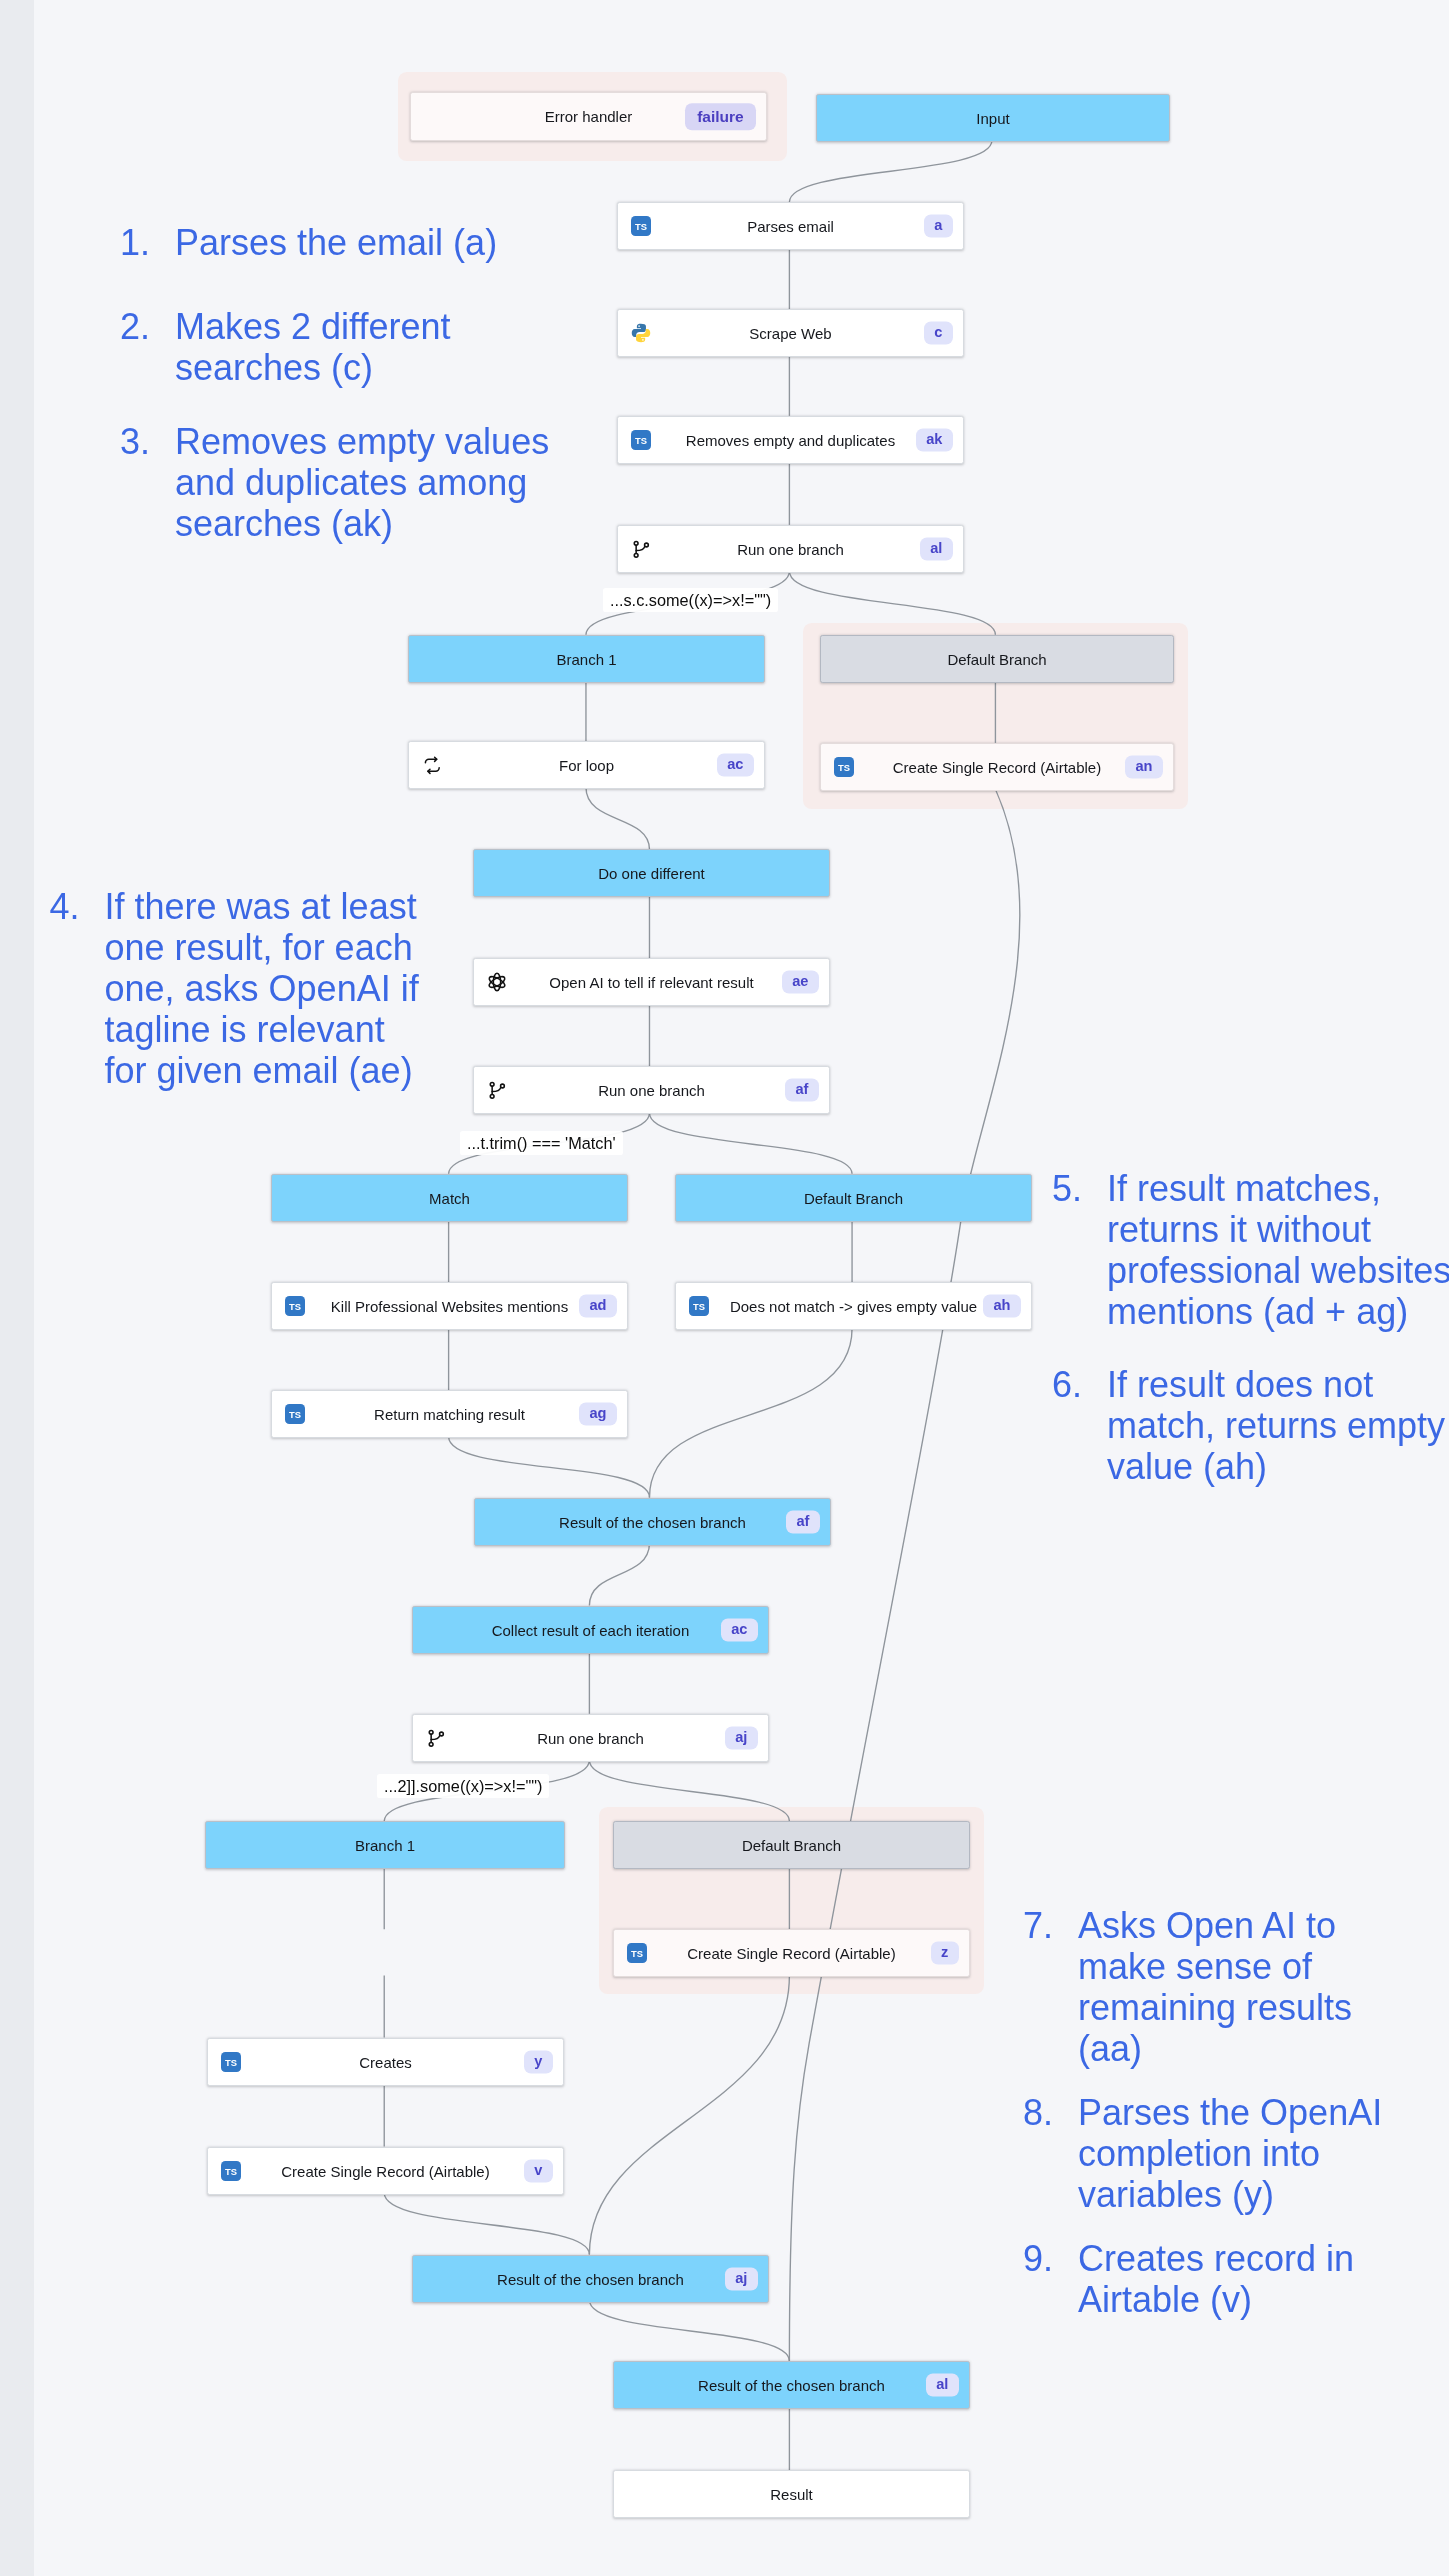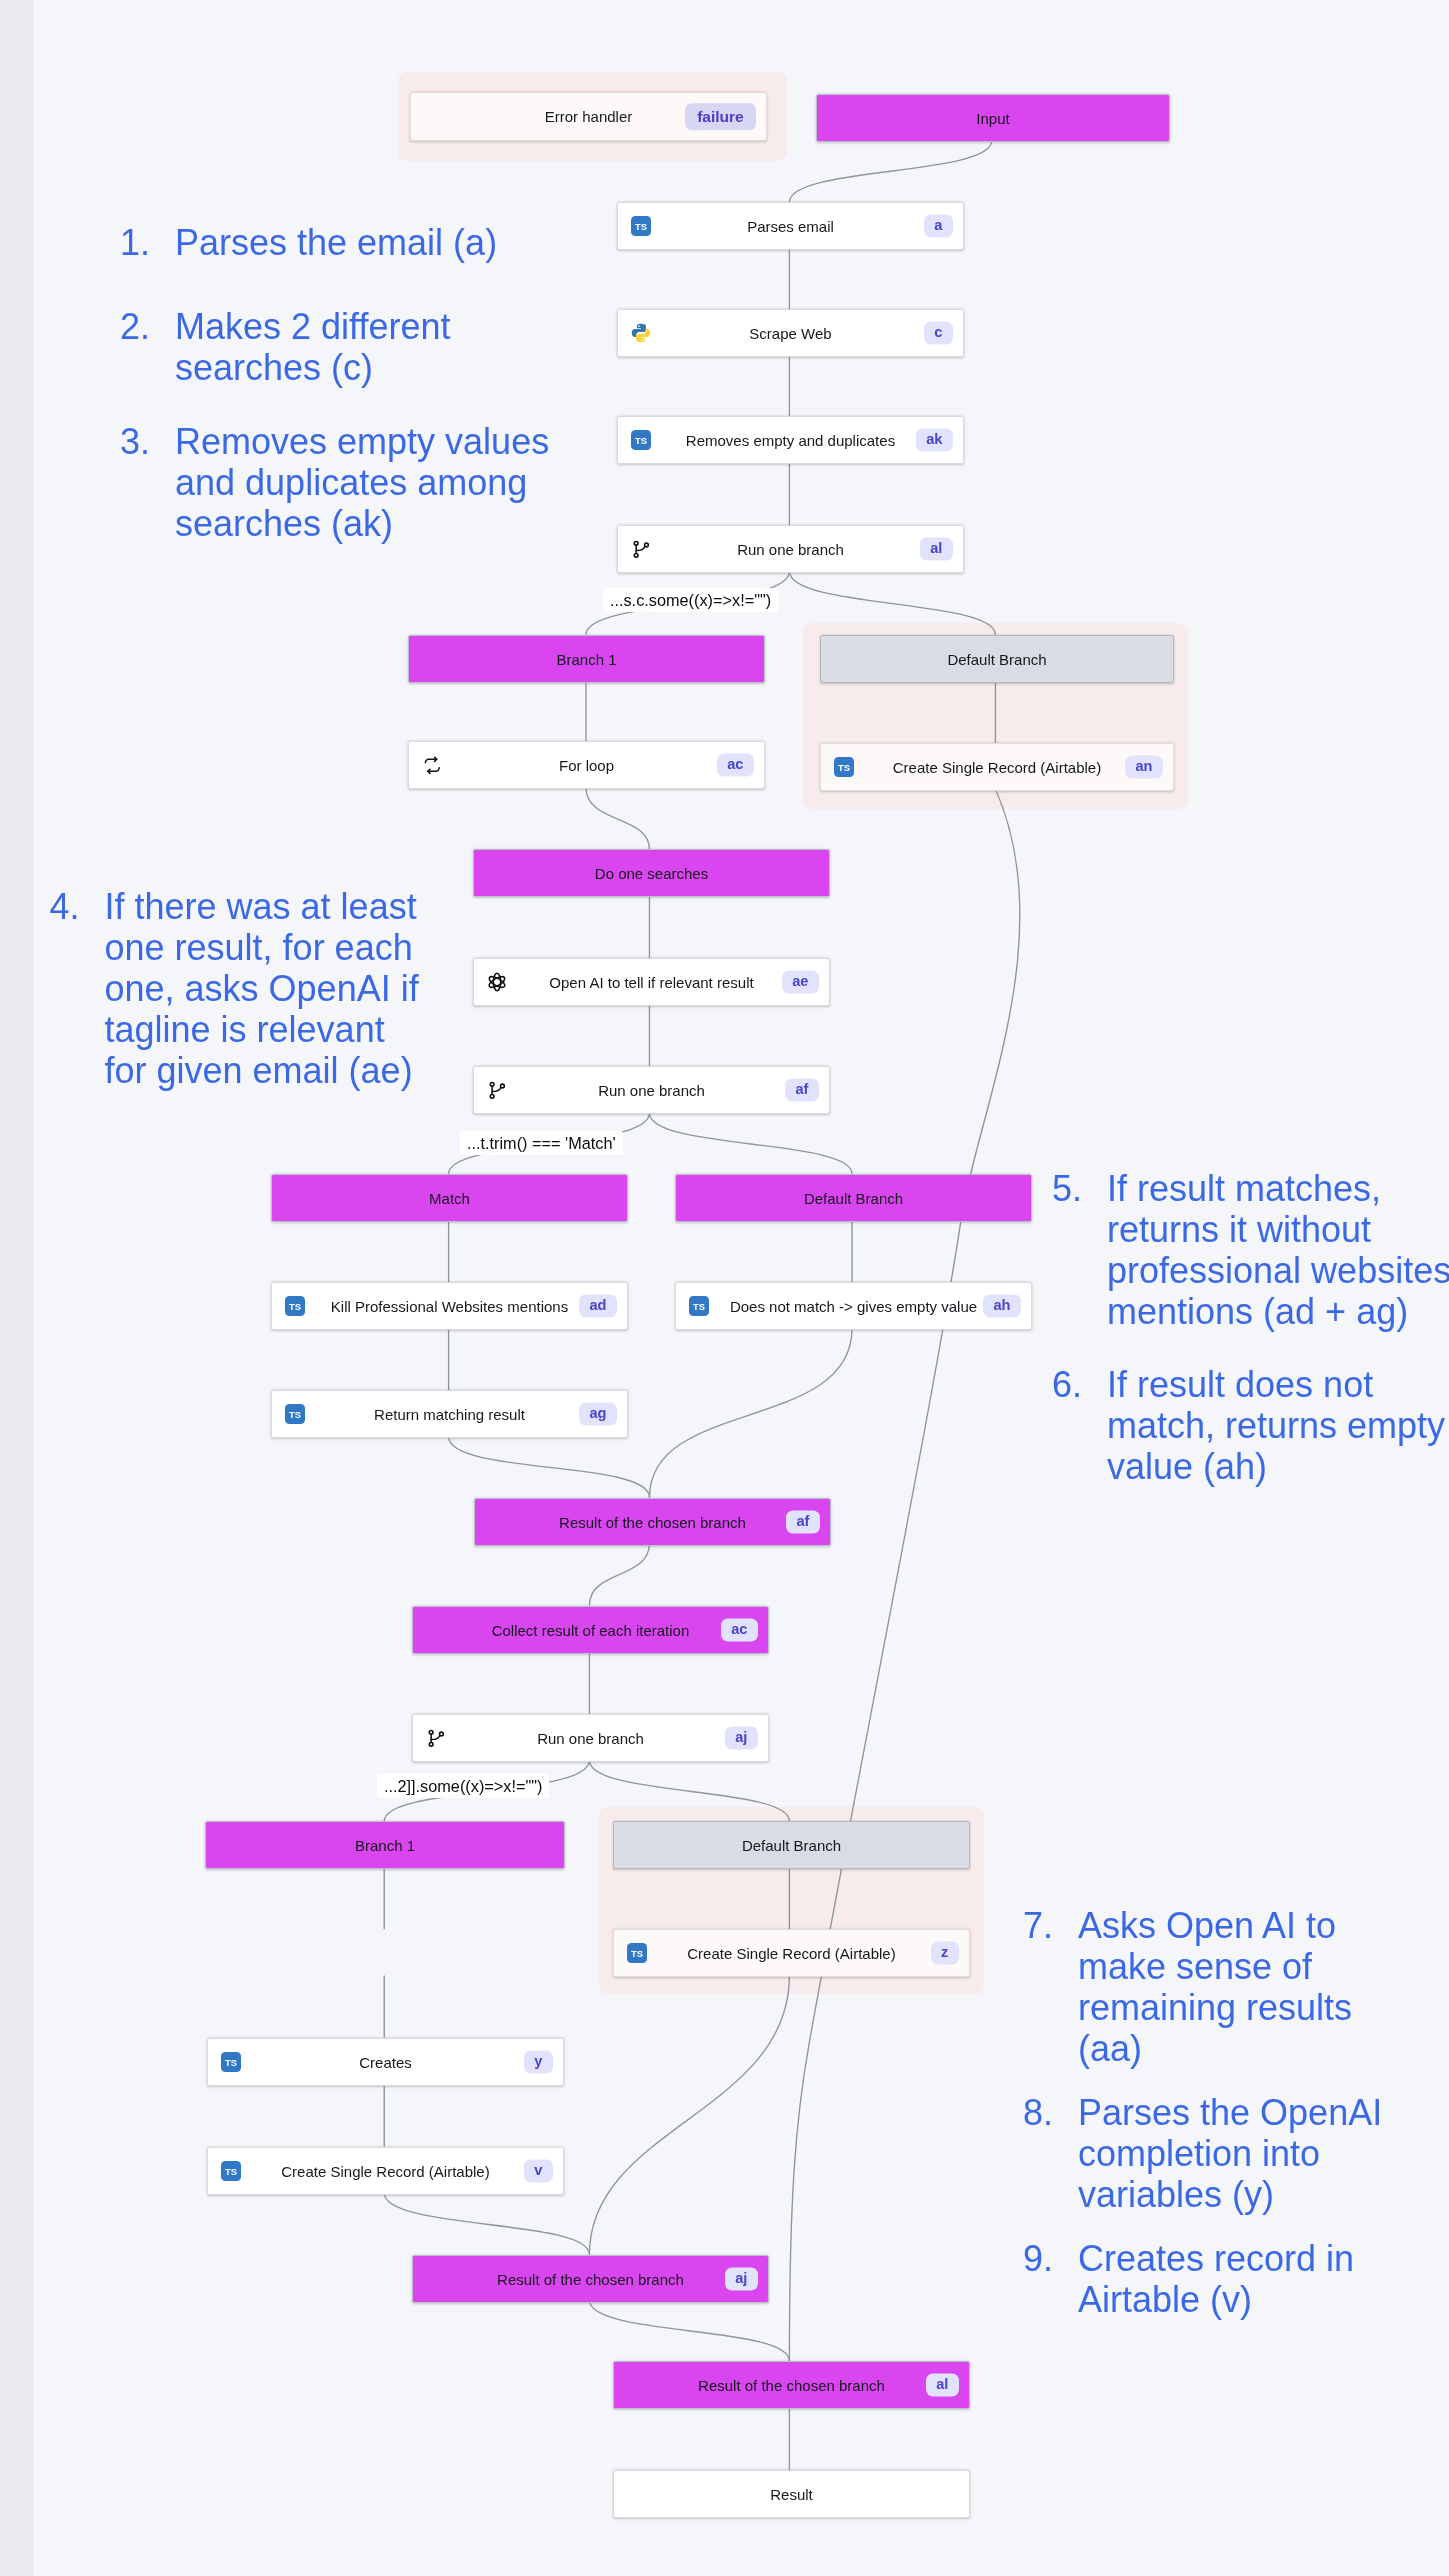--- a/index.html
+++ b/index.html
@@ -9,21 +9,21 @@
   }
   .halo{position:absolute;background:#f7eceb;border-radius:8.6px;z-index:0;}
   #wires{position:absolute;left:0;top:0;z-index:1;}
   #wires path{fill:none;stroke:#8f959c;stroke-width:1.6px;}
   .node{
     position:absolute;height:46px;background:#ffffff;border:0.9px solid #d7dbe0;
     border-radius:2.6px;box-shadow:0 0.9px 2.6px rgba(60,64,67,.28);
     display:flex;align-items:center;justify-content:center;z-index:2;
     color:#16181d;font-size:15px;
   }
-  .node.hdr{background:#d946ef;border-color:#b9c0c9;}
+  .node.hdr{background:#7dd3fc;border-color:#b9c0c9;}
   .node.hdr2{background:#d9dce3;border-color:#b3b8c2;}
   .node.pinkish{background:#fdf9f9;border-color:#e4dcdc;}
   .lbl{white-space:nowrap;pointer-events:none;}
   .badge{
     position:absolute;right:10.3px;top:50%;transform:translateY(-50%);
     background:#e0e3fb;color:#4845c9;font-weight:700;font-size:14.6px;
     padding:4.3px 10.3px;border-radius:6.9px;line-height:1;
   }
   .badge.fail{background:#d8d6f5;color:#4b3fc0;font-size:15.5px;padding:6px 12px;}
   .icn{position:absolute;left:12px;top:50%;transform:translateY(-50%);width:22px;height:22px;
@@ -155,21 +155,21 @@
 
   <div class="node pinkish" style="left:786px;top:743px;width:352px">
     <span class="icn">
         <span class="ts-chip">TS</span>
       </span>
     <span class="lbl">Create Single Record (Airtable)</span>
     <span class="badge">an</span>
   </div>
 
   <div class="node hdr" style="left:439px;top:849px;width:355px;height:46px">
-    <span class="lbl">Do one searches</span>
+    <span class="lbl">Do one different</span>
   </div>
 
   <div class="node" style="left:439px;top:958px;width:355px">
     <span class="icn">
       <svg width="22" height="22" viewBox="0 0 24 24" fill="none" stroke="#111" stroke-width="1.7">
         <ellipse cx="12" cy="12" rx="4" ry="9.5"></ellipse>
         <ellipse cx="12" cy="12" rx="4" ry="9.5" transform="rotate(60 12 12)"></ellipse>
         <ellipse cx="12" cy="12" rx="4" ry="9.5" transform="rotate(120 12 12)"></ellipse>
       </svg>
     </span>

